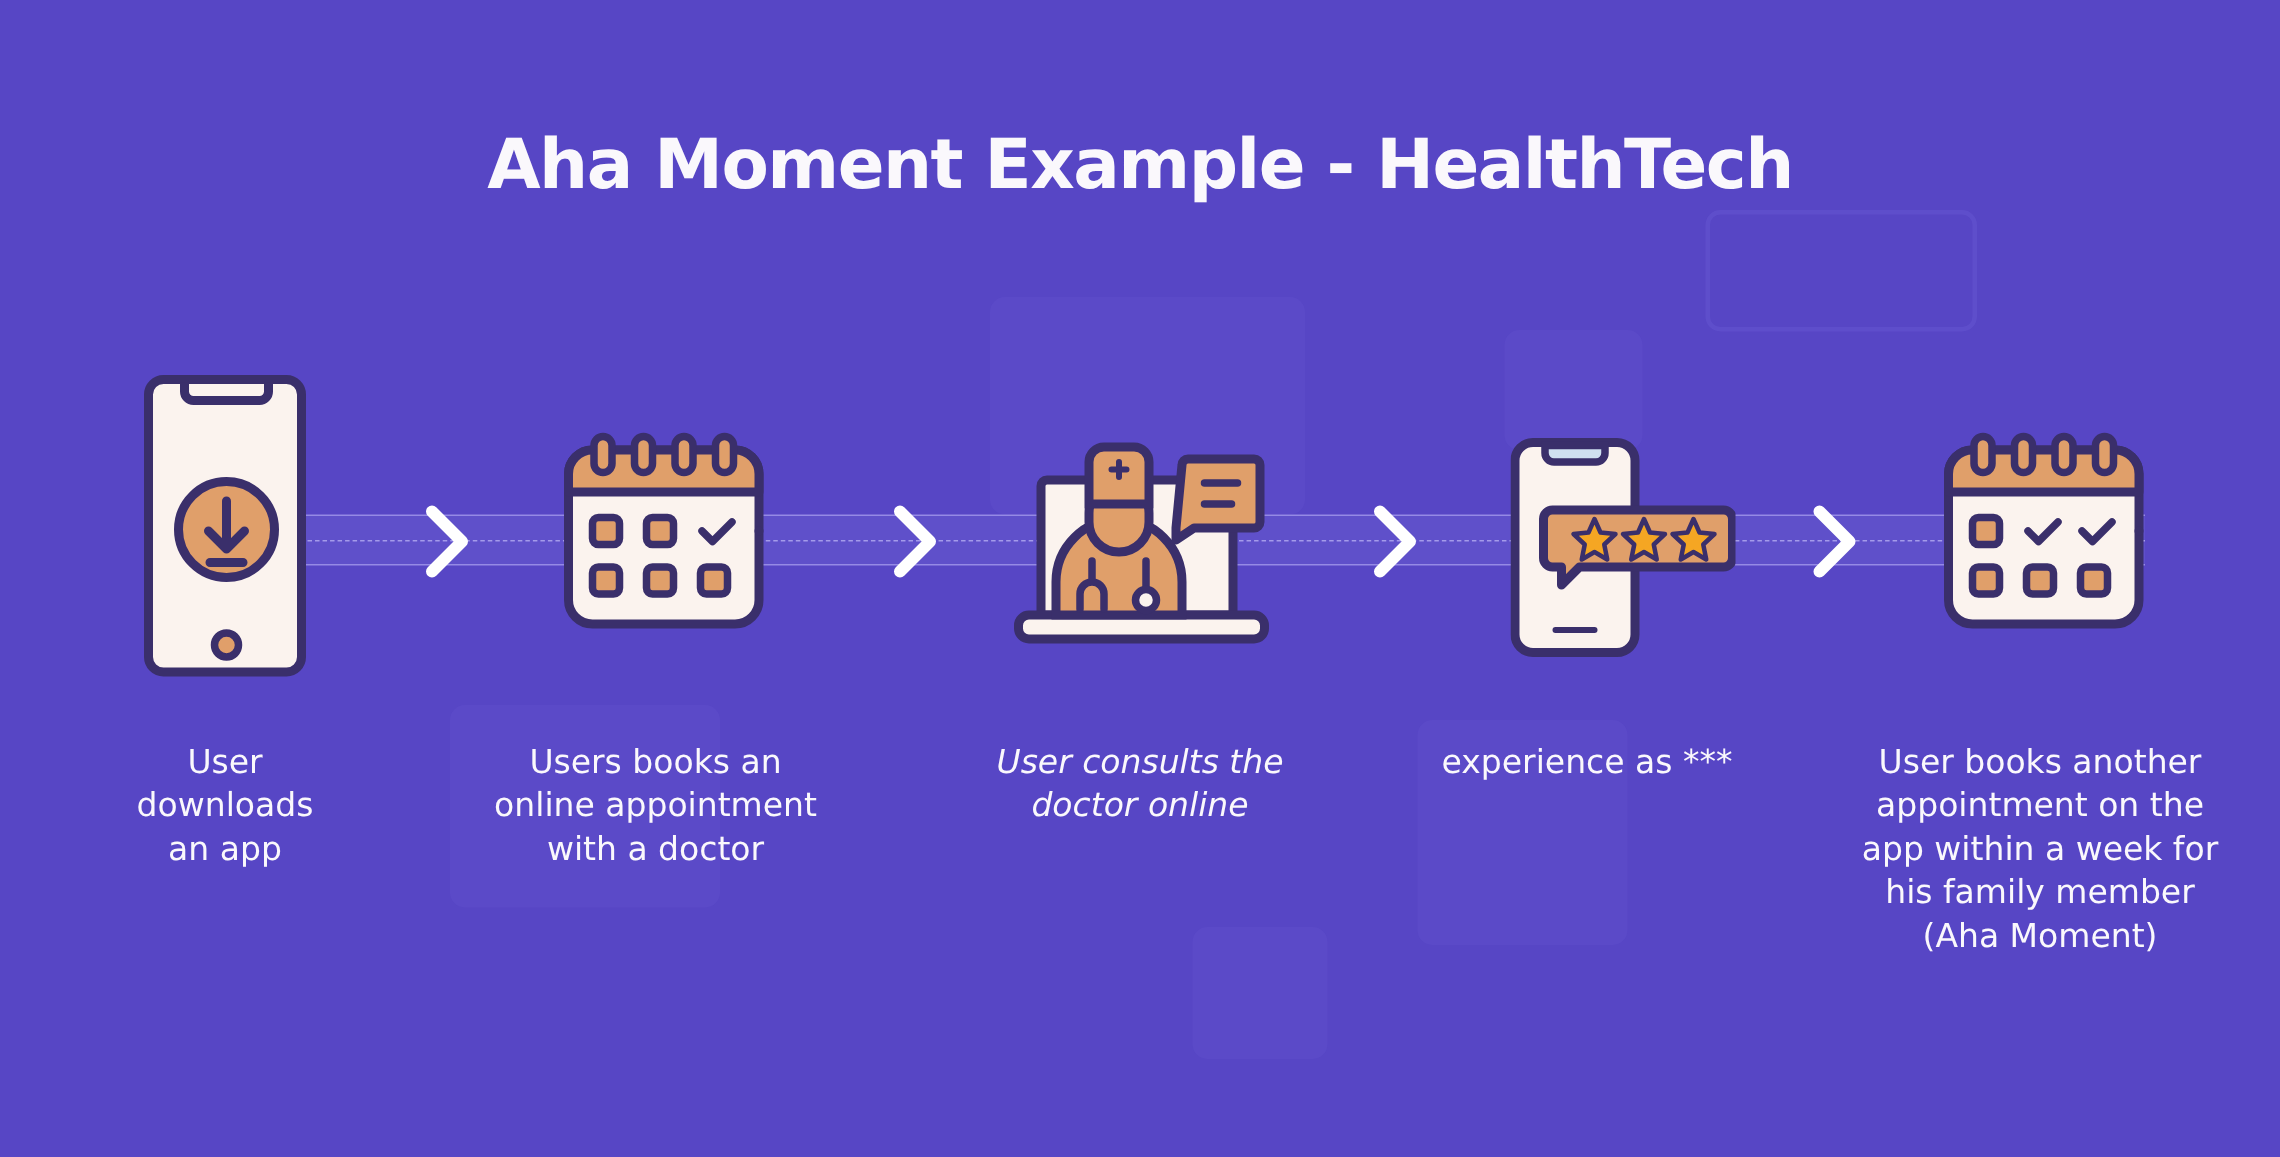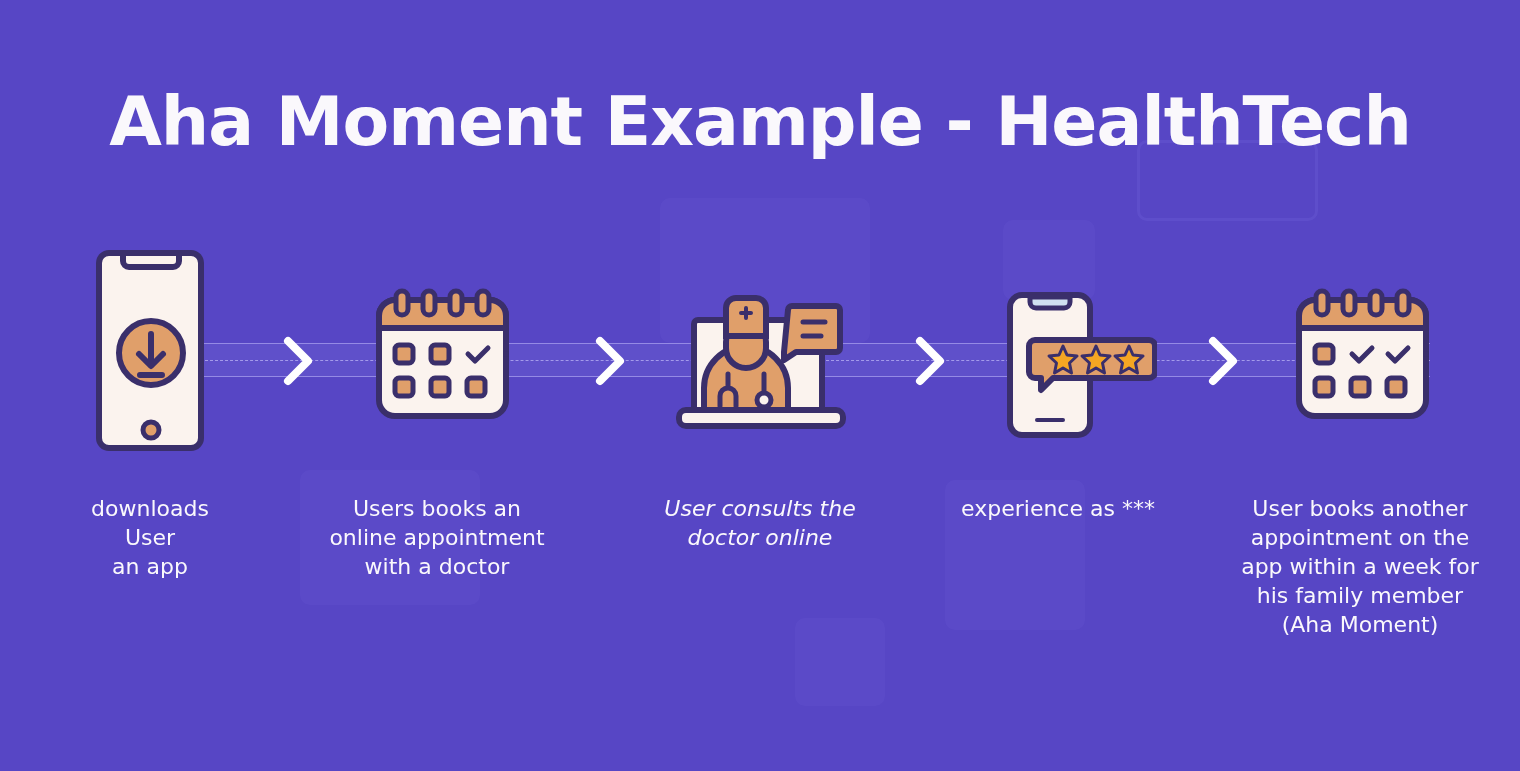--- a/index.html
+++ b/index.html
@@ -1,18 +1,18 @@
 <!DOCTYPE html>
 <html><head>
 <meta charset="utf-8">
 <style>
   html,body{margin:0;padding:0;}
   body{width:1520px;height:771px;overflow:hidden;background:#5746C5;font-family:"DejaVu Sans","Liberation Sans",sans-serif;position:relative;}
   .bg-deco{position:absolute;border-radius:10px;background:rgba(110,95,215,0.18);}
-  .title{position:absolute;left:0;top:82px;width:1520px;text-align:center;color:#FAF8FC;font-size:68px;font-weight:bold;letter-spacing:-1px;}
+  .title{position:absolute;left:0;top:82px;width:1520px;text-align:center;color:#FAF8FC;font-size:46px;font-weight:bold;letter-spacing:-1px;}
   .track{position:absolute;left:200px;top:343px;width:1230px;height:34px;}
   .track .l1,.track .l3{position:absolute;left:0;right:0;height:1px;background:rgba(200,195,255,0.55);}
   .track .l1{top:0;} .track .l3{bottom:0;}
   .track .band{position:absolute;left:0;right:0;top:1px;bottom:1px;background:rgba(120,110,220,0.25);}
   .track .l2{position:absolute;left:0;right:0;top:17px;height:0;border-top:1.5px dashed rgba(210,205,255,0.6);}
   .icon{position:absolute;}
   .chev{position:absolute;width:40px;height:60px;}
   .label{position:absolute;color:#FAF8FC;font-size:22px;line-height:29px;text-align:center;}
 </style>
 </head>
@@ -119,22 +119,22 @@
     <path d="M10 10 l20 20 l-20 20" fill="none" stroke="#FFFFFF" stroke-width="8" stroke-linecap="round" stroke-linejoin="round"></path>
   </svg>
 <svg class="chev" style="left:910px;top:331px;" viewBox="0 0 40 60">
     <path d="M10 10 l20 20 l-20 20" fill="none" stroke="#FFFFFF" stroke-width="8" stroke-linecap="round" stroke-linejoin="round"></path>
   </svg>
 <svg class="chev" style="left:1203px;top:331px;" viewBox="0 0 40 60">
     <path d="M10 10 l20 20 l-20 20" fill="none" stroke="#FFFFFF" stroke-width="8" stroke-linecap="round" stroke-linejoin="round"></path>
   </svg>
 
 <div class="label" style="left:50px;top:494px;width:200px;">
-  <div>downloads</div>
-    <div>User</div>
+  <div>User</div>
+    <div>downloads</div>
     <div>an app</div>
 </div>
 <div class="label" style="left:297px;top:494px;width:280px;">
   <div>Users books an</div>
     <div>online appointment</div>
     <div>with a doctor</div>
 </div>
 <div class="label" style="left:620px;top:494px;width:280px;font-style:italic;">
   <div>User consults the</div>
     <div>doctor online</div>

